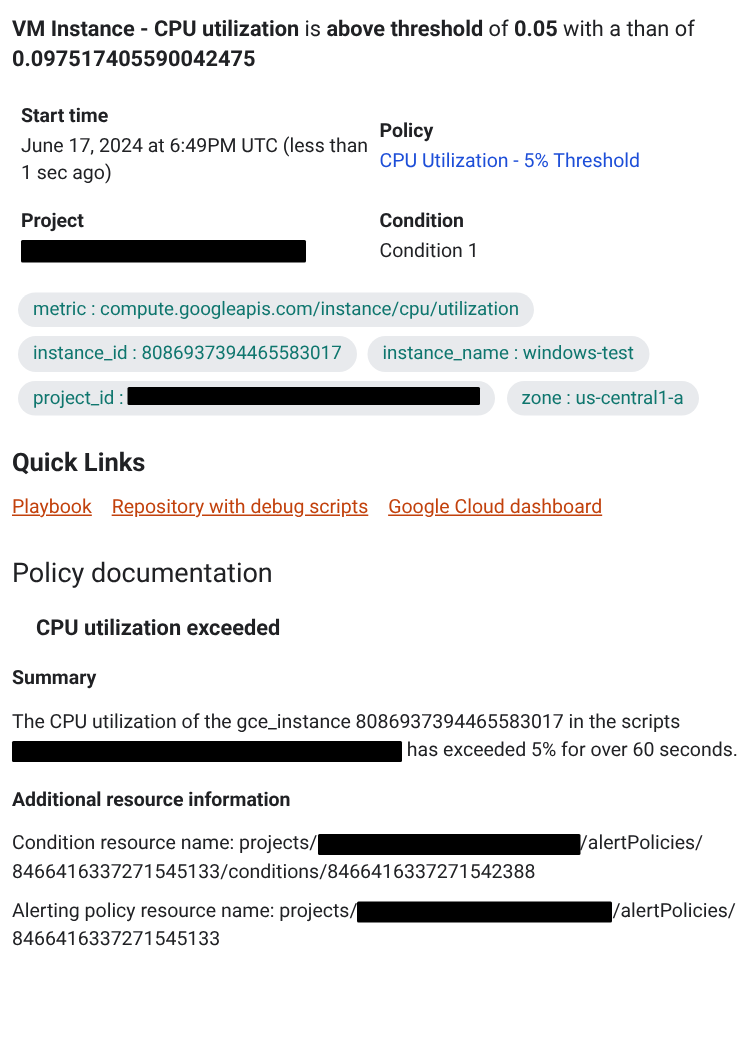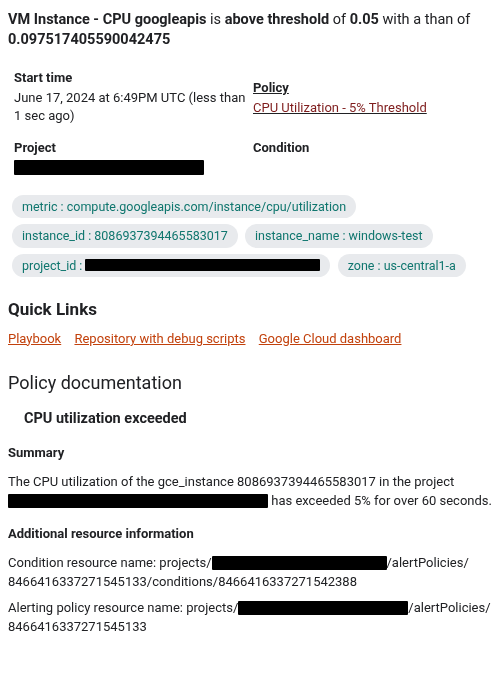--- a/index.html
+++ b/index.html
@@ -22,21 +22,21 @@
     padding: 0 6px;
   }
   .meta-label { font-weight: 700; margin-bottom: 2px; }
   .redact {
     display: inline-block;
     background: #000;
     height: 15px;
     vertical-align: text-bottom;
     border-radius: 1px;
   }
-  .policy-link { color: #7f1d1d; text-decoration: none; }
+  .policy-link { color: #1d4ed8; text-decoration: none; }
   .chips { padding: 0 2px; margin: 8px 0 16px; }
   .chip {
     display: inline-block;
     background: #e8eaed;
     border-radius: 12px;
     padding: 3px 10px;
     font-size: 12.5px;
     margin: 3px 2px;
     color: #0f766e;
     vertical-align: middle;
@@ -47,38 +47,39 @@
   h2.policy { font-size: 18px; font-weight: 400; margin: 22px 0 14px; }
   h3.sub { font-size: 14.5px; font-weight: 700; margin: 14px 16px 10px; }
   h4.mini { font-size: 13px; font-weight: 700; margin: 14px 0 10px; }
   .para { font-size: 13px; line-height: 1.5; margin: 6px 0; }
   .para .redact { height: 14px; }
 </style>
 </head>
 <body>
 
 <div class="headline">
-  <span class="b">VM Instance - CPU googleapis</span><span> is </span><span class="b">above threshold</span><span> of </span><span class="b">0.05</span><span> with a than of </span><span class="b">0.097517405590042475</span>
+  <span class="b">VM Instance - CPU utilization</span><span> is </span><span class="b">above threshold</span><span> of </span><span class="b">0.05</span><span> with a than of </span><span class="b">0.097517405590042475</span>
 </div>
 
 <div class="meta-grid">
   <div>
     <div class="meta-label">Start time</div>
     <div>June 17, 2024 at 6:49PM UTC (less than 1 sec ago)</div>
   </div>
-  <div style="padding-top:10px;text-decoration:underline;">
+  <div style="padding-top:10px;">
     <div class="meta-label">Policy</div>
     <a href="#" class="policy-link">CPU Utilization - 5% Threshold</a>
   </div>
   <div>
     <div class="meta-label">Project</div>
     <span class="redact" style="width:190px;"></span>
   </div>
   <div>
     <div class="meta-label">Condition</div>
+    <div>Condition 1</div>
   </div>
 </div>
 
 <div class="chips">
   <span class="chip">metric : compute.googleapis.com/instance/cpu/utilization</span><br>
   <span class="chip">instance_id : 8086937394465583017</span>
   <span class="chip">instance_name : windows-test</span><br>
   <span class="chip"><span>project_id : </span><span class="redact" style="width:235px;"></span></span>
   <span class="chip">zone : us-central1-a</span>
 </div>
@@ -87,21 +88,21 @@
 <div class="links">
   <a href="#">Playbook</a>
   <a href="#">Repository with debug scripts</a>
   <a href="#">Google Cloud dashboard</a>
 </div>
 
 <h2 class="policy">Policy documentation</h2>
 <h3 class="sub">CPU utilization exceeded</h3>
 <h4 class="mini">Summary</h4>
 <div class="para">
-  <span>The CPU utilization of the gce_instance 8086937394465583017 in the project </span><br>
+  <span>The CPU utilization of the gce_instance 8086937394465583017 in the scripts </span><br>
   <span class="redact" style="width:260px;"></span>
   <span> has exceeded 5% for over 60 seconds.</span>
 </div>
 
 <h4 class="mini">Additional resource information</h4>
 <div class="para">
   <span>Condition resource name: projects/</span><span class="redact" style="width:175px;"></span><span>/alertPolicies/</span><br>
   <span>8466416337271545133/conditions/8466416337271542388</span>
 </div>
 <div class="para">

